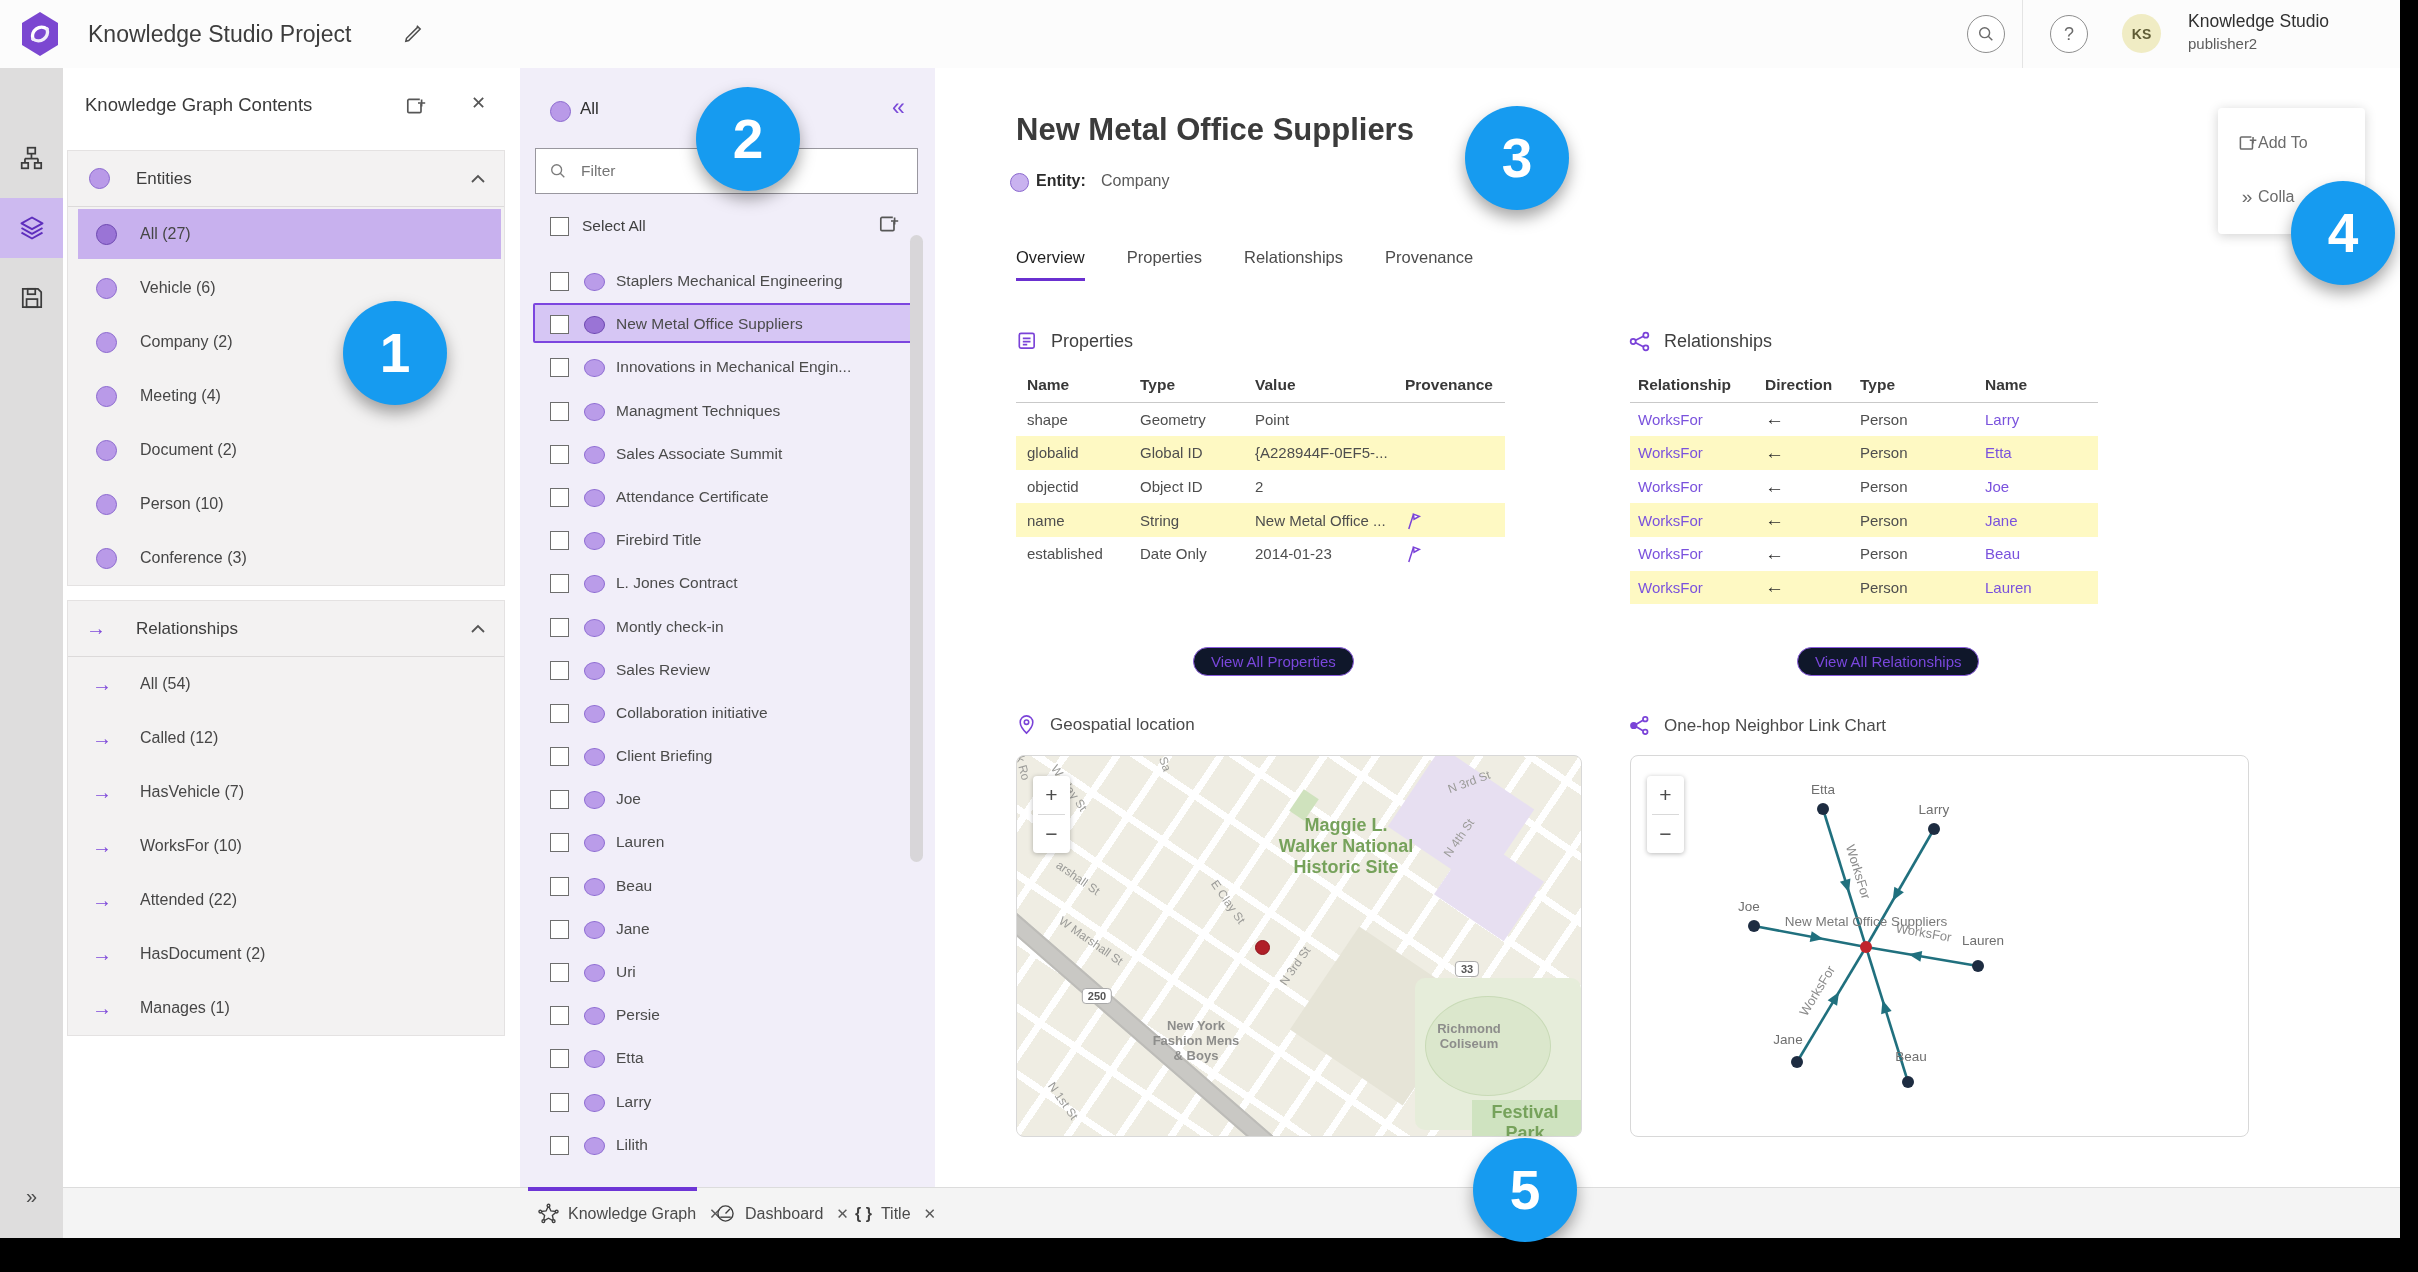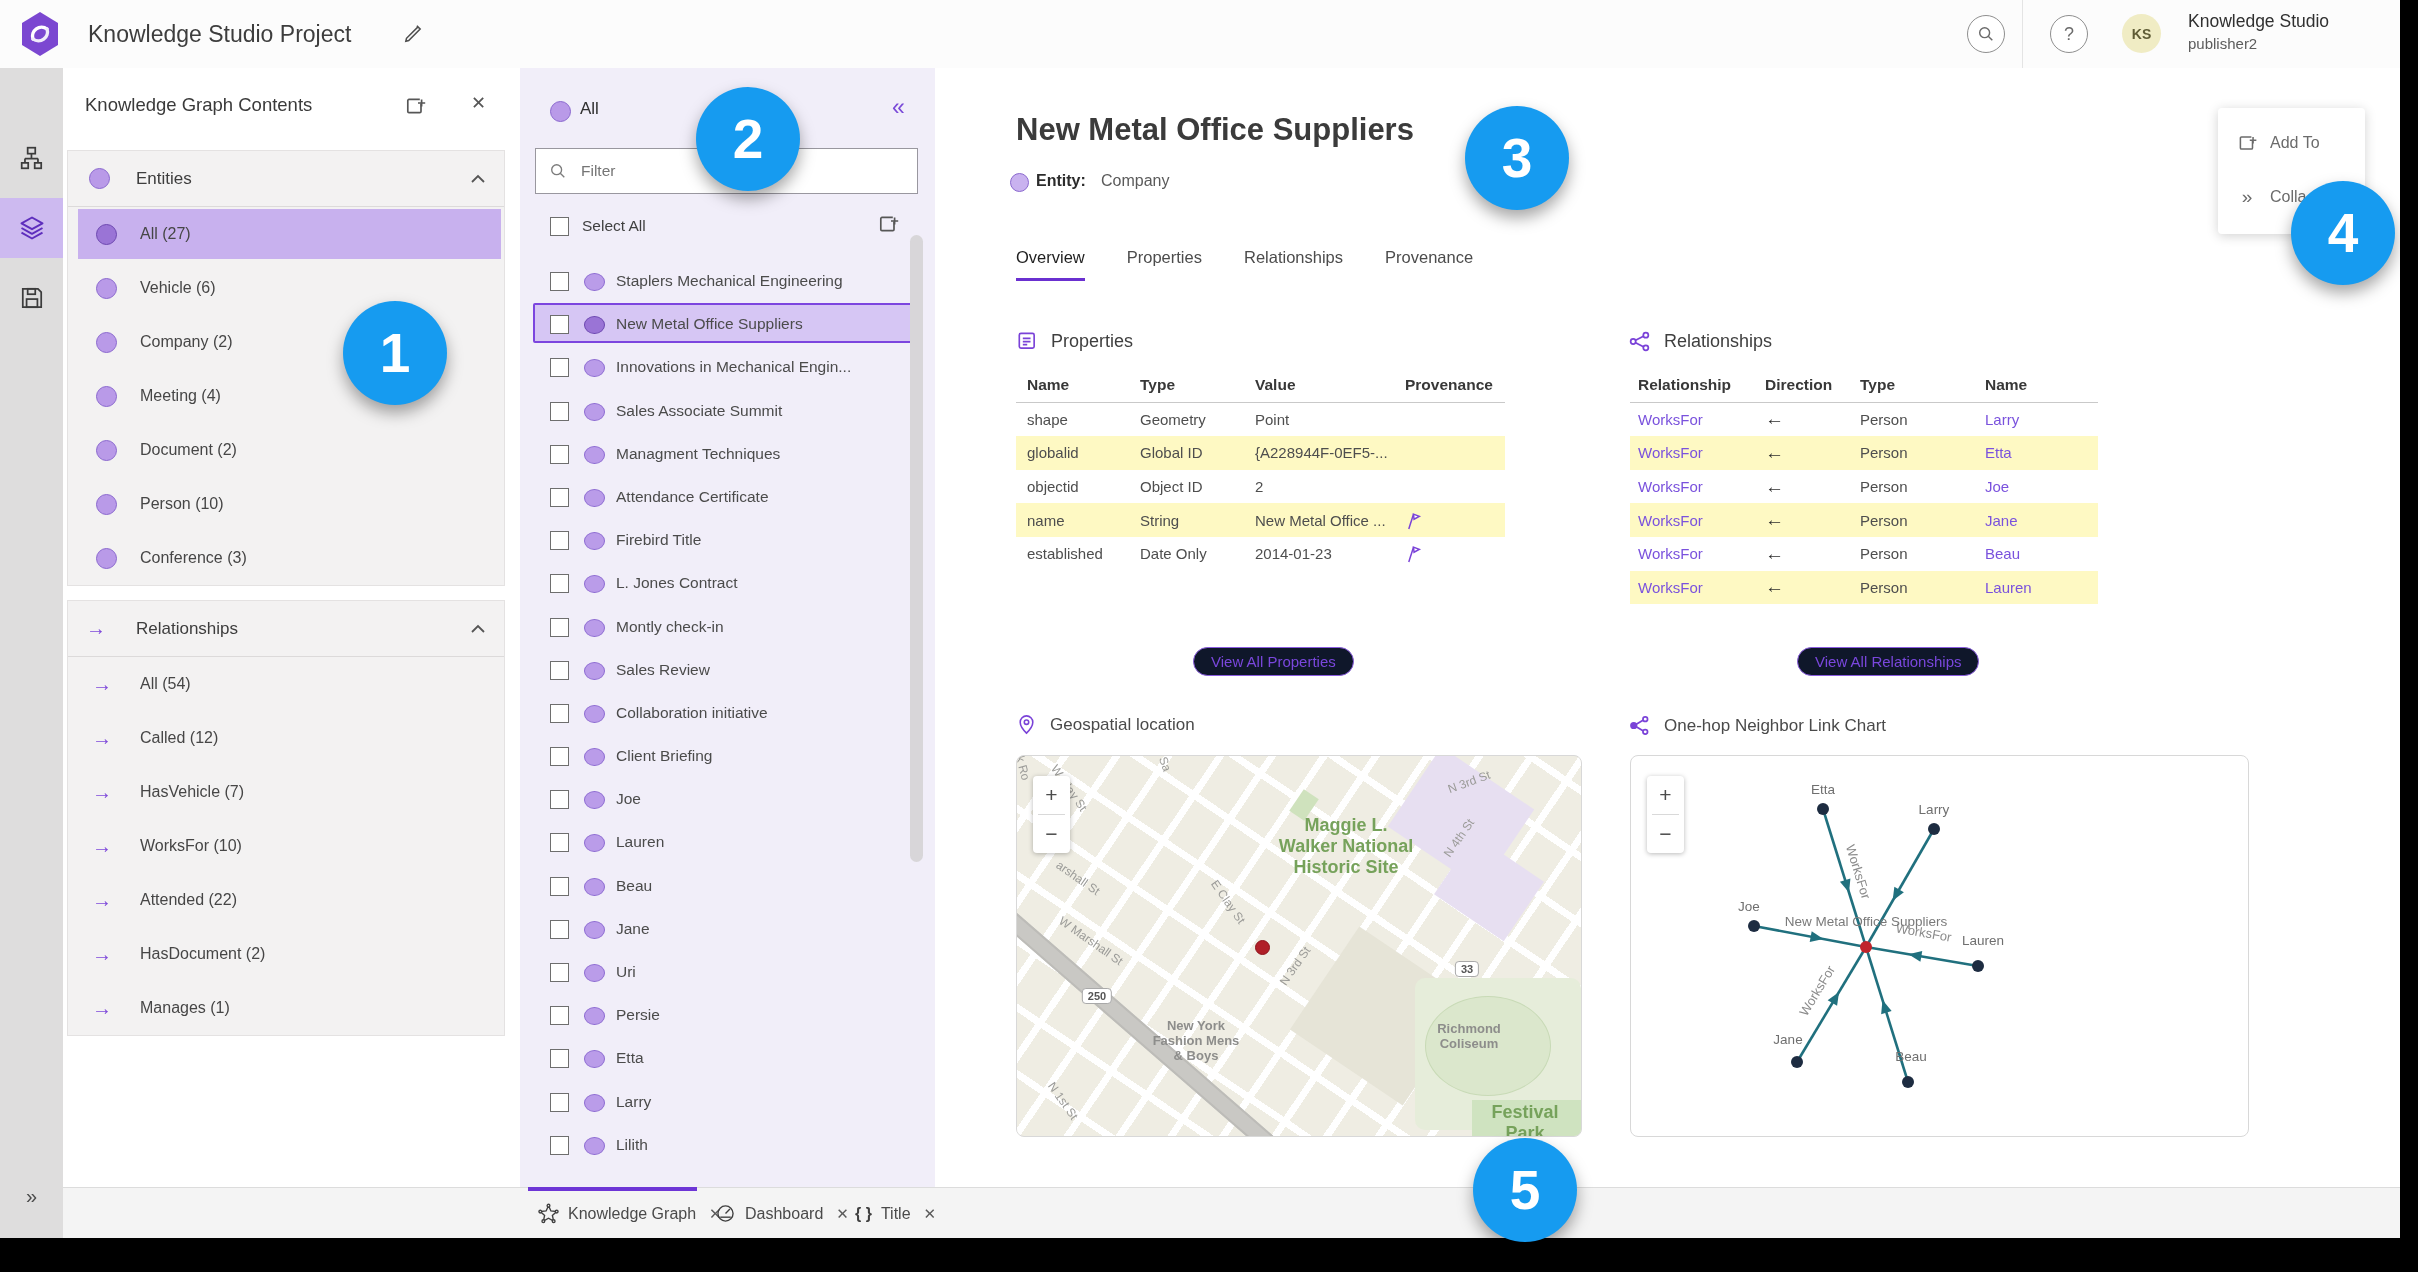--- a/index.html
+++ b/index.html
@@ -116,21 +116,21 @@
   
   #bbar{left:63px;top:1187px;width:2337px;height:51px;background:#f4f4f4;border-top:1px solid #dcdcdc}
   #bbar-active{left:465px;top:-1px;width:169px;height:4px;background:#6d35d6}
   .btab{top:0;height:51px;display:flex;align-items:center;gap:9px;font-size:16px;color:#4a4a4a}
   .btab .x{color:#5a5a5a;font-size:15px;margin-left:4px}
   
   #flyout{left:2218px;top:108px;width:147px;height:126px;background:#fff;border-radius:4px;
           box-shadow:0 2px 12px rgba(0,0,0,.18);z-index:20}
   .fly-row{position:absolute;left:0;width:147px;height:30px;display:flex;align-items:center;color:#6b6b6b}
   .fly-row .ic{margin-left:18px;width:22px;display:flex;justify-content:center}
-  .fly-row .lbl{margin-left:12px;font-size:16px}
+  .fly-row .lbl{font-size:16px}
   
   .badge{position:absolute;width:104px;height:104px;border-radius:50%;background:#169bf0;z-index:60;
          display:flex;align-items:center;justify-content:center;color:#fff;font-size:55px;font-weight:700;
          box-shadow:0 8px 16px rgba(0,0,0,.35)}
   svg{display:block}
 </style>
 </head>
 <body>
 
 <div id="app">
@@ -336,26 +336,26 @@
           <span class="lp-lbl">New Metal Office Suppliers</span>
         </div>
         <div class="lp-row">
           <span class="cbx"></span>
           <span class="lp-dot"></span>
           <span class="lp-lbl">Innovations in Mechanical Engin...</span>
         </div>
         <div class="lp-row">
           <span class="cbx"></span>
           <span class="lp-dot"></span>
+          <span class="lp-lbl">Managment Techniques</span>
+        </div>
+        <div class="lp-row">
+          <span class="cbx"></span>
+          <span class="lp-dot"></span>
           <span class="lp-lbl">Sales Associate Summit</span>
-        </div>
-        <div class="lp-row">
-          <span class="cbx"></span>
-          <span class="lp-dot"></span>
-          <span class="lp-lbl">Managment Techniques</span>
         </div>
         <div class="lp-row">
           <span class="cbx"></span>
           <span class="lp-dot"></span>
           <span class="lp-lbl">Attendance Certificate</span>
         </div>
         <div class="lp-row">
           <span class="cbx"></span>
           <span class="lp-dot"></span>
           <span class="lp-lbl">Firebird Title</span>

